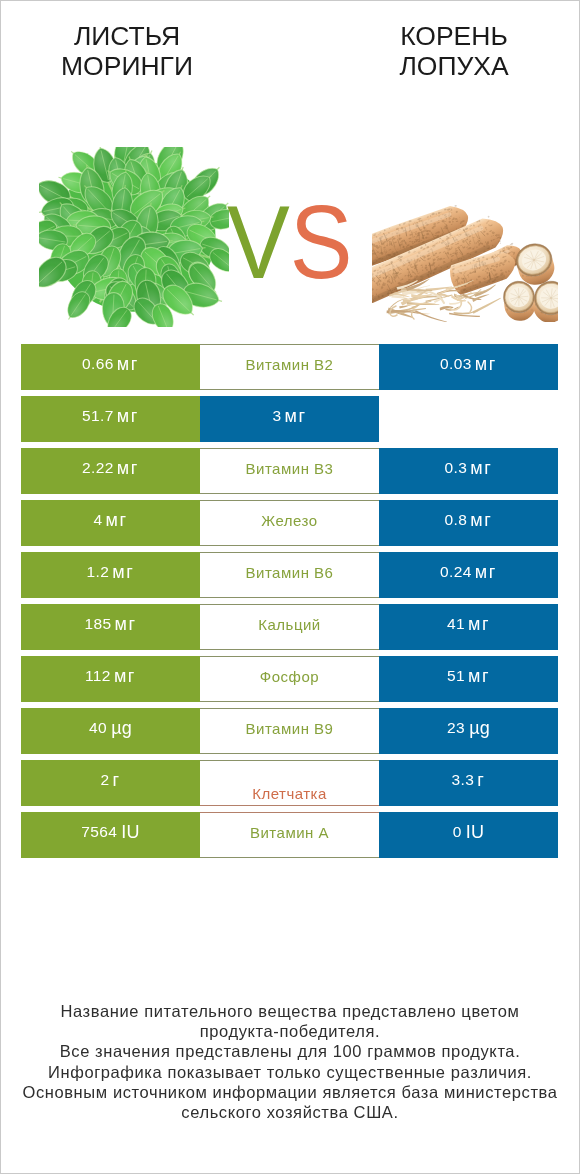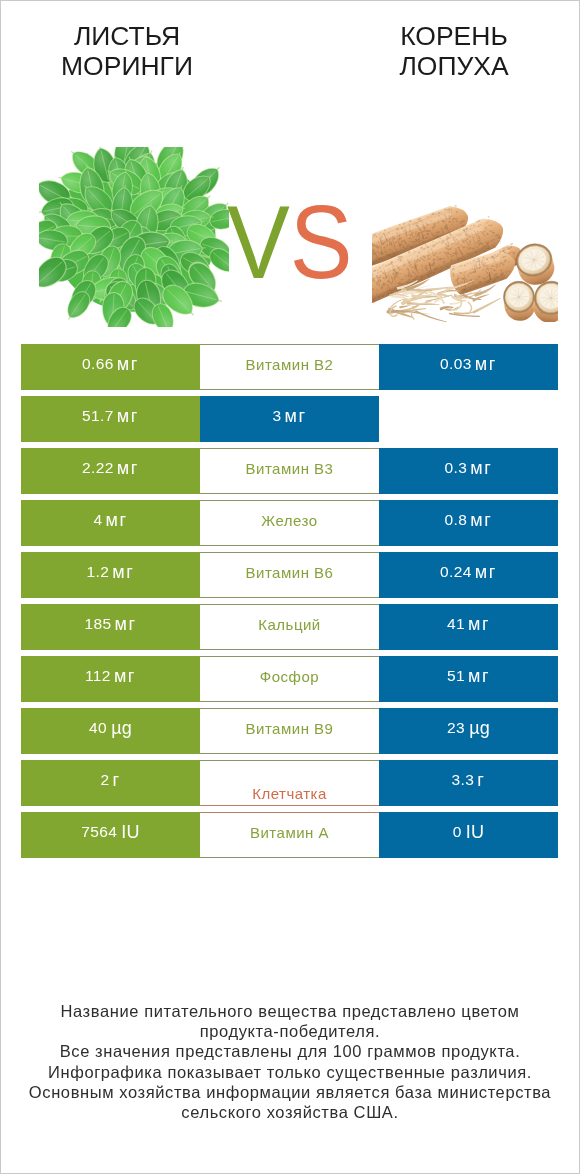--- a/index.html
+++ b/index.html
@@ -1768,17 +1768,17 @@
           <span class="unit lat">IU</span>
         </div>
       </div>
     </div>
 
   <div class="note" id="footnote">
       <div>Название питательного вещества представлено цветом</div>
       <div>продукта-победителя.</div>
       <div>Все значения представлены для 100 граммов продукта.</div>
       <div>Инфографика показывает только существенные различия.</div>
-      <div>Основным хозяйства информации является база министерства</div>
+      <div>Основным источником информации является база министерства</div>
       <div>сельского хозяйства США.</div>
     </div>
 
 </div>
 
 </body></html>

